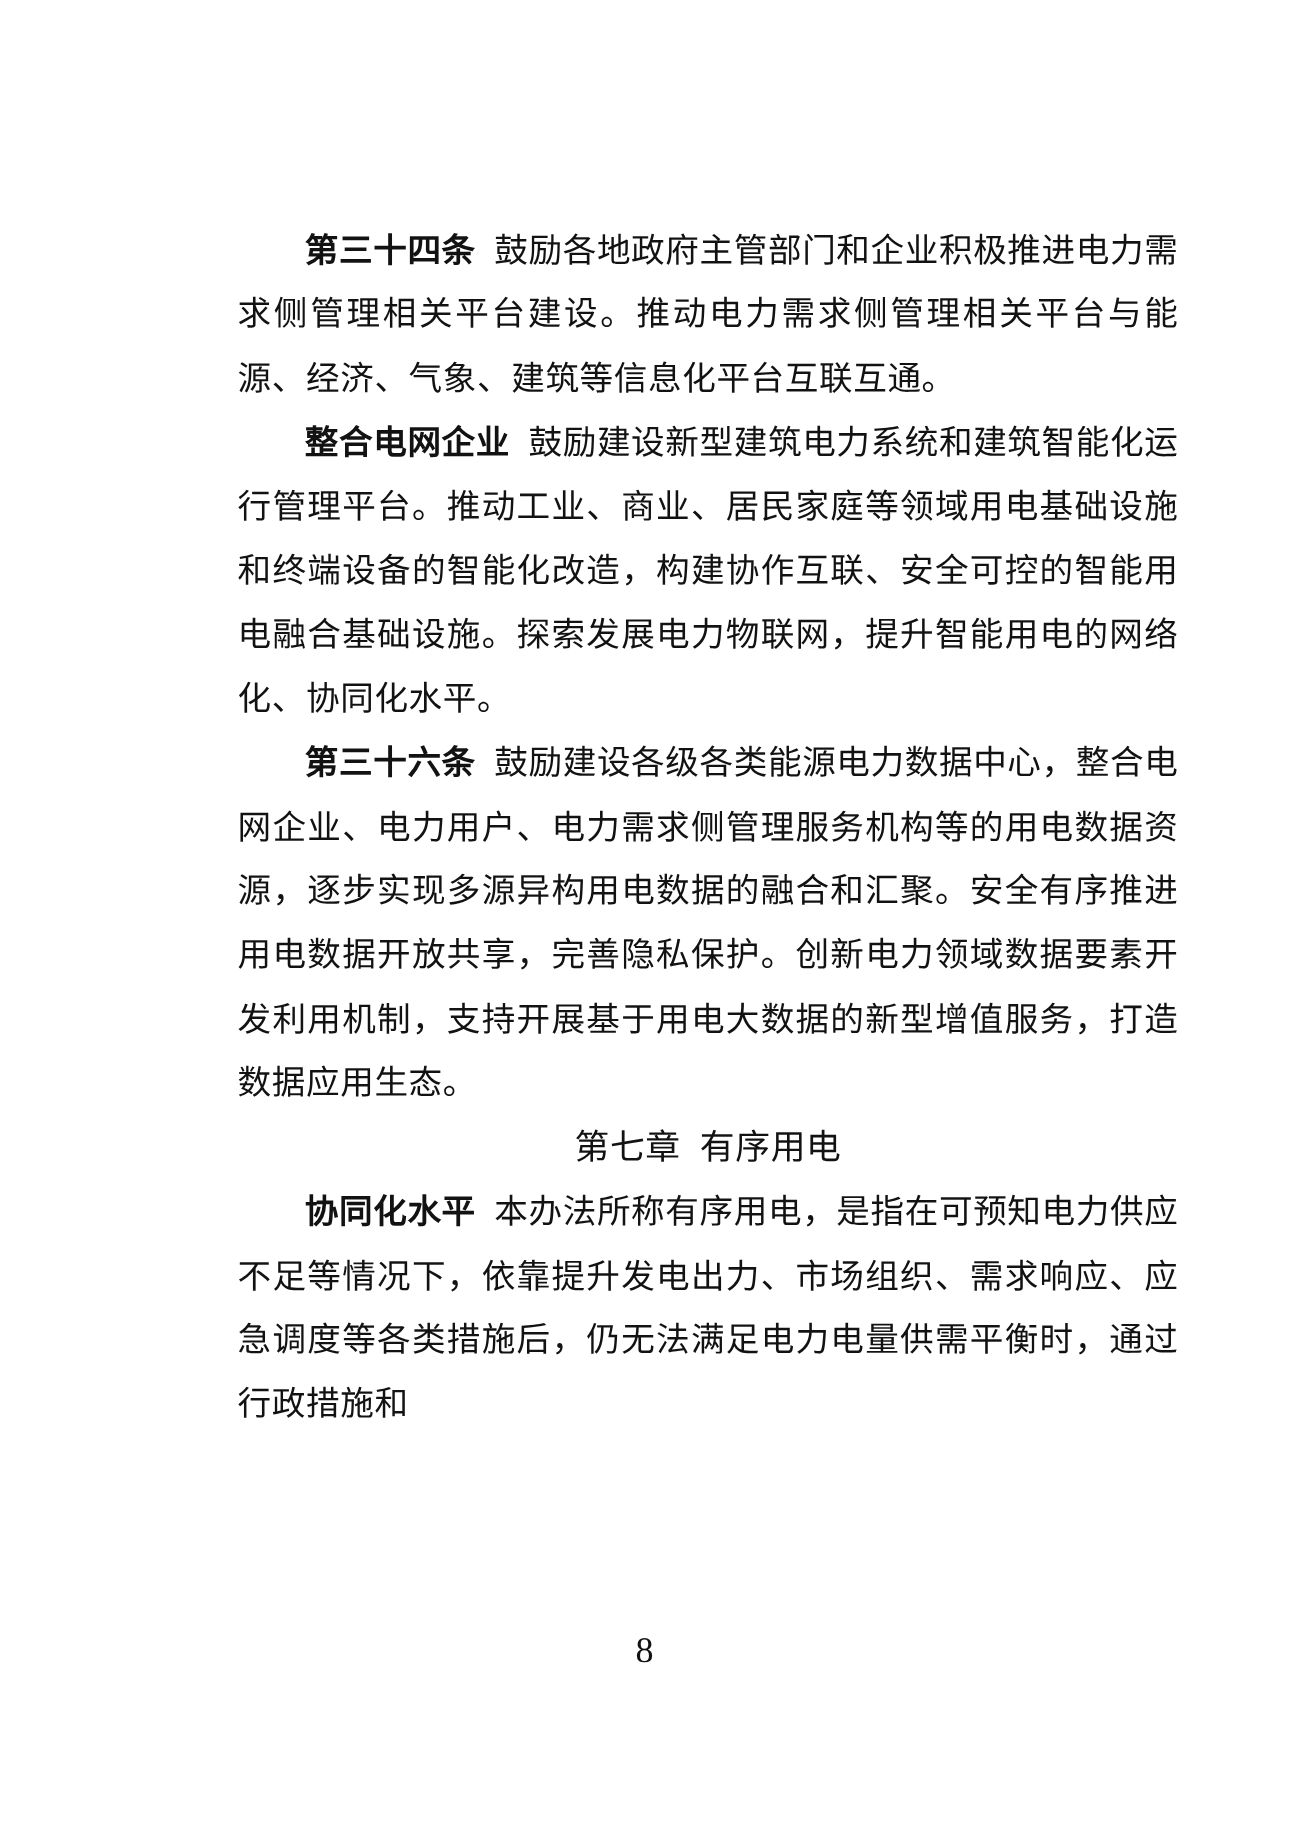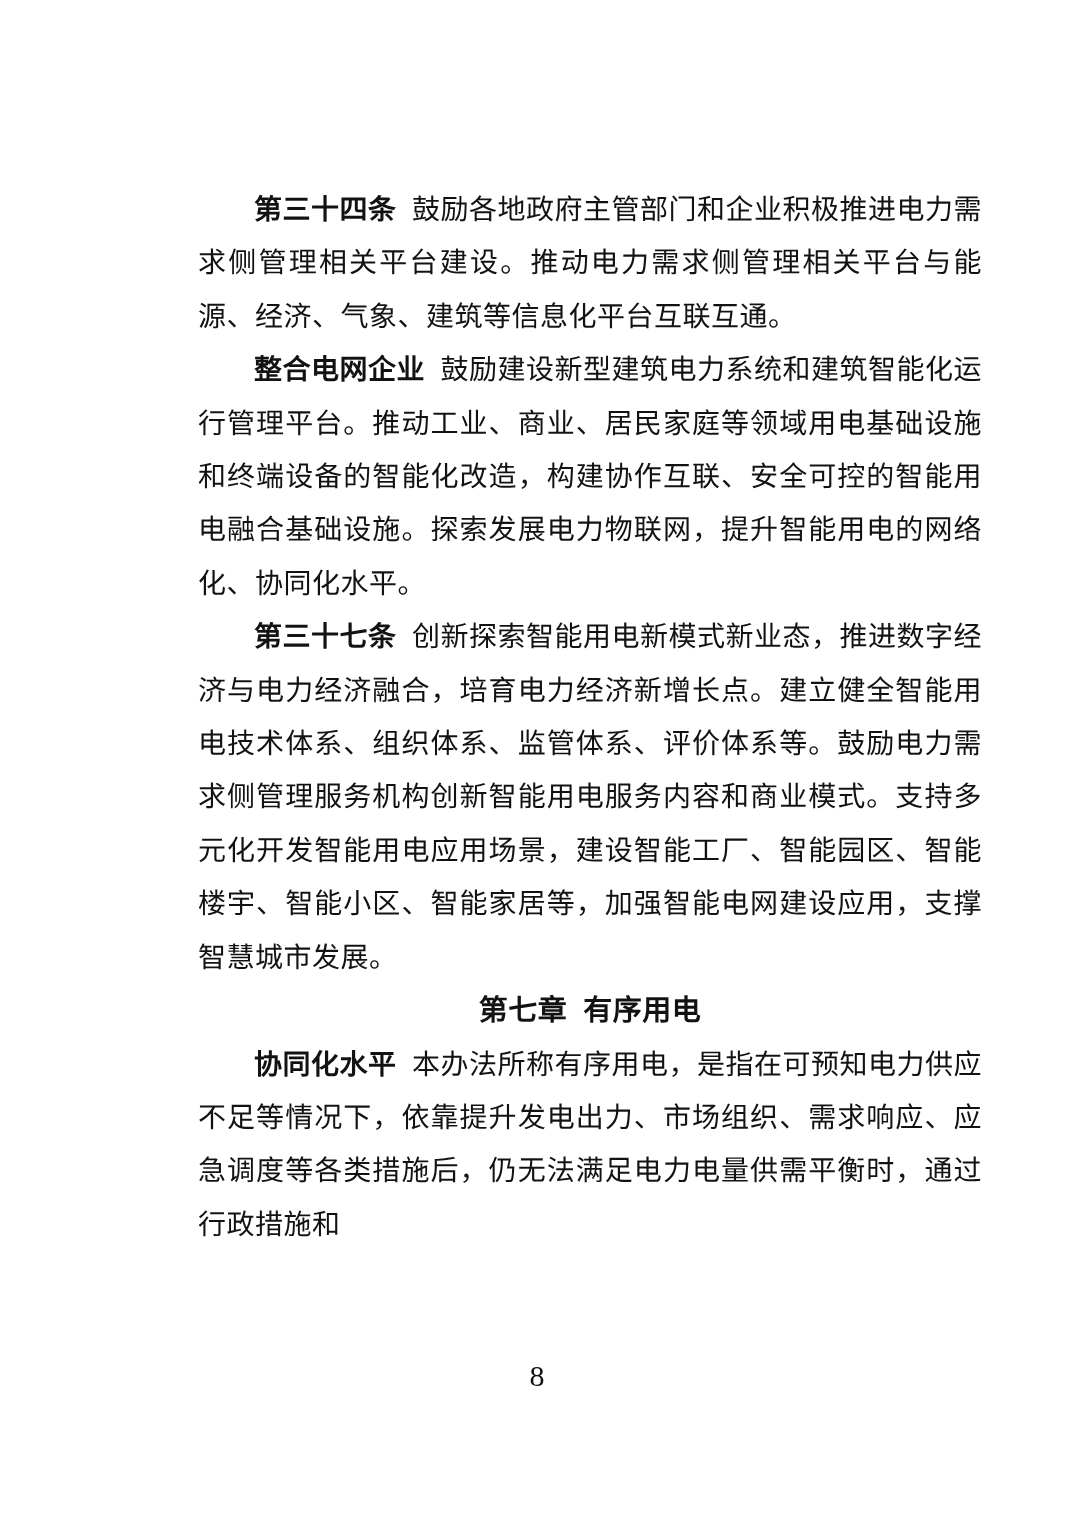--- a/index.html
+++ b/index.html
@@ -33,21 +33,21 @@
     text-align-last: left;
     letter-spacing: 0.5px;
   }
   .art-num {
     font-weight: 700;
     margin-right: 0.55em;
   }
   .chapter {
     margin: 0;
     font-size: 29px;
-    font-weight: 700;
+    font-weight: 400;
     line-height: 53.4px;
     text-align: center;
     text-indent: 0;
     letter-spacing: 0.5px;
   }
   .chapter .chapter-num {
     margin-right: 0.55em;
   }
   .page-number {
     position: absolute;
@@ -67,24 +67,24 @@
   <div class="content">
 
     <p class="para">
       <span class="art-num">第三十四条</span><span>鼓励各地政府主管部门和企业积极推进电力需求侧管理相关平台建设。推动电力需求侧管理相关平台与能源、经济、气象、建筑等信息化平台互联互通。</span>
     </p>
 
     <p class="para">
       <span class="art-num">整合电网企业</span><span>鼓励建设新型建筑电力系统和建筑智能化运行管理平台。推动工业、商业、居民家庭等领域用电基础设施和终端设备的智能化改造，构建协作互联、安全可控的智能用电融合基础设施。探索发展电力物联网，提升智能用电的网络化、协同化水平。</span>
     </p>
 
+    <p class="para">
+      <span class="art-num">第三十六条</span><span>鼓励建设各级各类能源电力数据中心，整合电网企业、电力用户、电力需求侧管理服务机构等的用电数据资源，逐步实现多源异构用电数据的融合和汇聚。安全有序推进用电数据开放共享，完善隐私保护。创新电力领域数据要素开发利用机制，支持开展基于用电大数据的新型增值服务，打造数据应用生态。</span>
+    </p>
 
-    <p class="para">
-      <span class="art-num">第三十七条</span><span>创新探索智能用电新模式新业态，推进数字经济与电力经济融合，培育电力经济新增长点。建立健全智能用电技术体系、组织体系、监管体系、评价体系等。鼓励电力需求侧管理服务机构创新智能用电服务内容和商业模式。支持多元化开发智能用电应用场景，建设智能工厂、智能园区、智能楼宇、智能小区、智能家居等，加强智能电网建设应用，支撑智慧城市发展。</span>
-    </p>
 
     <h2 class="chapter">
       <span class="chapter-num">第七章</span><span>有序用电</span>
     </h2>
 
     <p class="para">
       <span class="art-num">协同化水平</span><span>本办法所称有序用电，是指在可预知电力供应不足等情况下，依靠提升发电出力、市场组织、需求响应、应急调度等各类措施后，仍无法满足电力电量供需平衡时，通过行政措施和</span>
     </p>
 
   </div>

